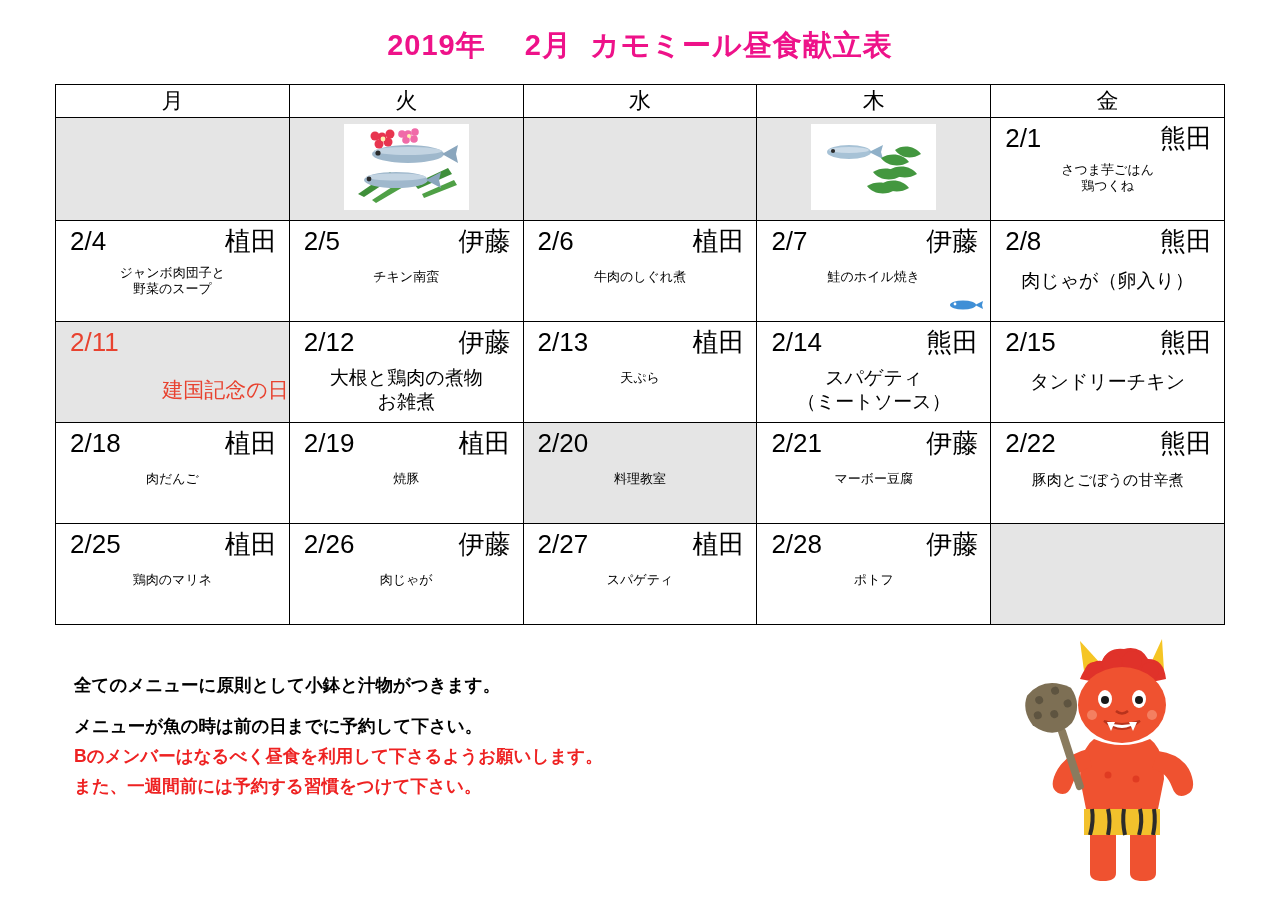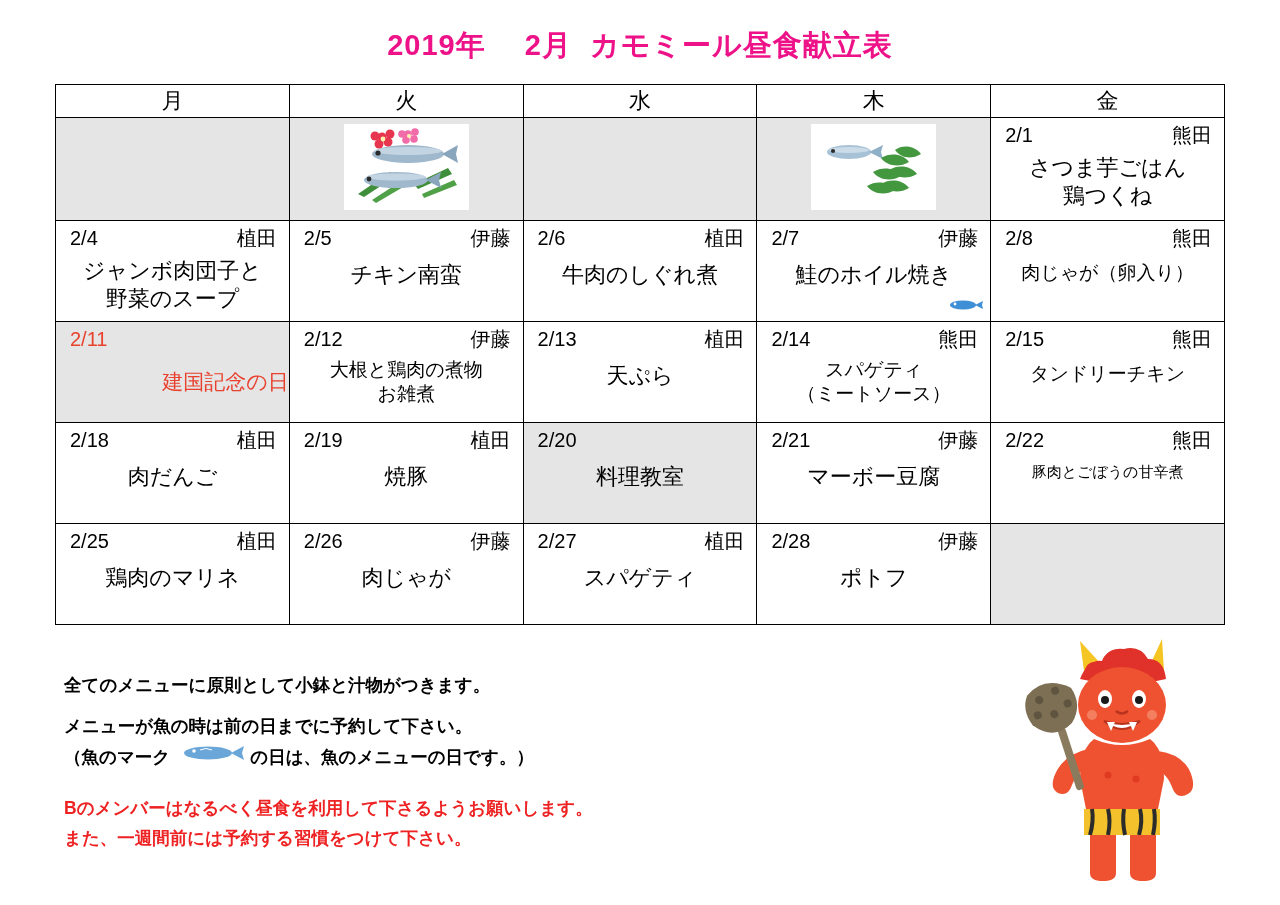--- a/index.html
+++ b/index.html
@@ -52,29 +52,29 @@
   }
   td.cell {
     height: 100px;
     position: relative;
   }
   td.cell.row1 { height: 102px; }
   .cell-head {
     display: flex;
     justify-content: space-between;
     align-items: baseline;
-    font-size: 20px;
+    font-size: 26px;
     padding: 4px 12px 0 14px;
     line-height: 1.3;
   }
   .cell-date { white-space: nowrap; }
   .cell-person { white-space: nowrap; }
   .cell-menu {
     text-align: center;
-    font-size: 22px;
+    font-size: 13px;
     line-height: 1.25;
     padding: 10px 4px 0 4px;
     white-space: pre-line;
   }
   .cell-menu.tight { padding-top: 6px; }
   .pink { background: #e5e5e5; }
   .red-text { color: #e8422f; }
   .holiday-label {
     text-align: right;
     font-size: 21px;
@@ -91,21 +91,21 @@
     margin: 6px auto 0 auto;
     background: #ffffff;
     position: relative;
     overflow: hidden;
   }
   .fish-img svg { display: block; }
 
   
   .notes {
     position: absolute;
-    left: 64px;
+    left: 74px;
     top: 672px;
     width: 800px;
     font-size: 17.5px;
     font-weight: bold;
     line-height: 1.55;
   }
   .notes .line { margin-bottom: 14px; white-space: pre-line; }
   .notes .fishline {
     display: flex;
     align-items: center;
@@ -374,32 +374,20 @@
         </td>
         <td class="cell pink"></td>
       </tr>
     </tbody>
   </table>
 </div>
 
 <div class="notes">
   <div class="line">全てのメニューに原則として小鉢と汁物がつきます。</div>
   <div class="line" style="margin-bottom:2px;">メニューが魚の時は前の日までに予約して下さい。</div>
-  <div class="fishline">
-    <span>（魚のマーク</span>
-    <span class="mini-fish">
-      <svg width="72" height="22" viewBox="0 0 72 22">
-        <ellipse cx="34" cy="11" rx="24" ry="6.5" fill="#6aa6d8"></ellipse>
-        <path d="M57 11 L70 4 L68 11 L70 18 Z" fill="#6aa6d8"></path>
-        <circle cx="20" cy="9" r="1.8" fill="#ffffff"></circle>
-        <path d="M26 8 q6 -3 12 0" stroke="#ffffff" stroke-width="1" fill="none"></path>
-      </svg>
-    </span>
-    <span>の日は、魚のメニューの日です。）</span>
-  </div>
   <div class="red">Bのメンバーはなるべく昼食を利用して下さるようお願いします。
 また、一週間前には予約する習慣をつけて下さい。</div>
 </div>
 
 <div class="mascot">
   <svg width="230" height="260" viewBox="0 0 230 260">
 
     <path d="M76 44 L72 14 L92 36 Z" fill="#f5c524"></path>
     <path d="M142 38 L154 12 L156 44 Z" fill="#f5c524"></path>
 

